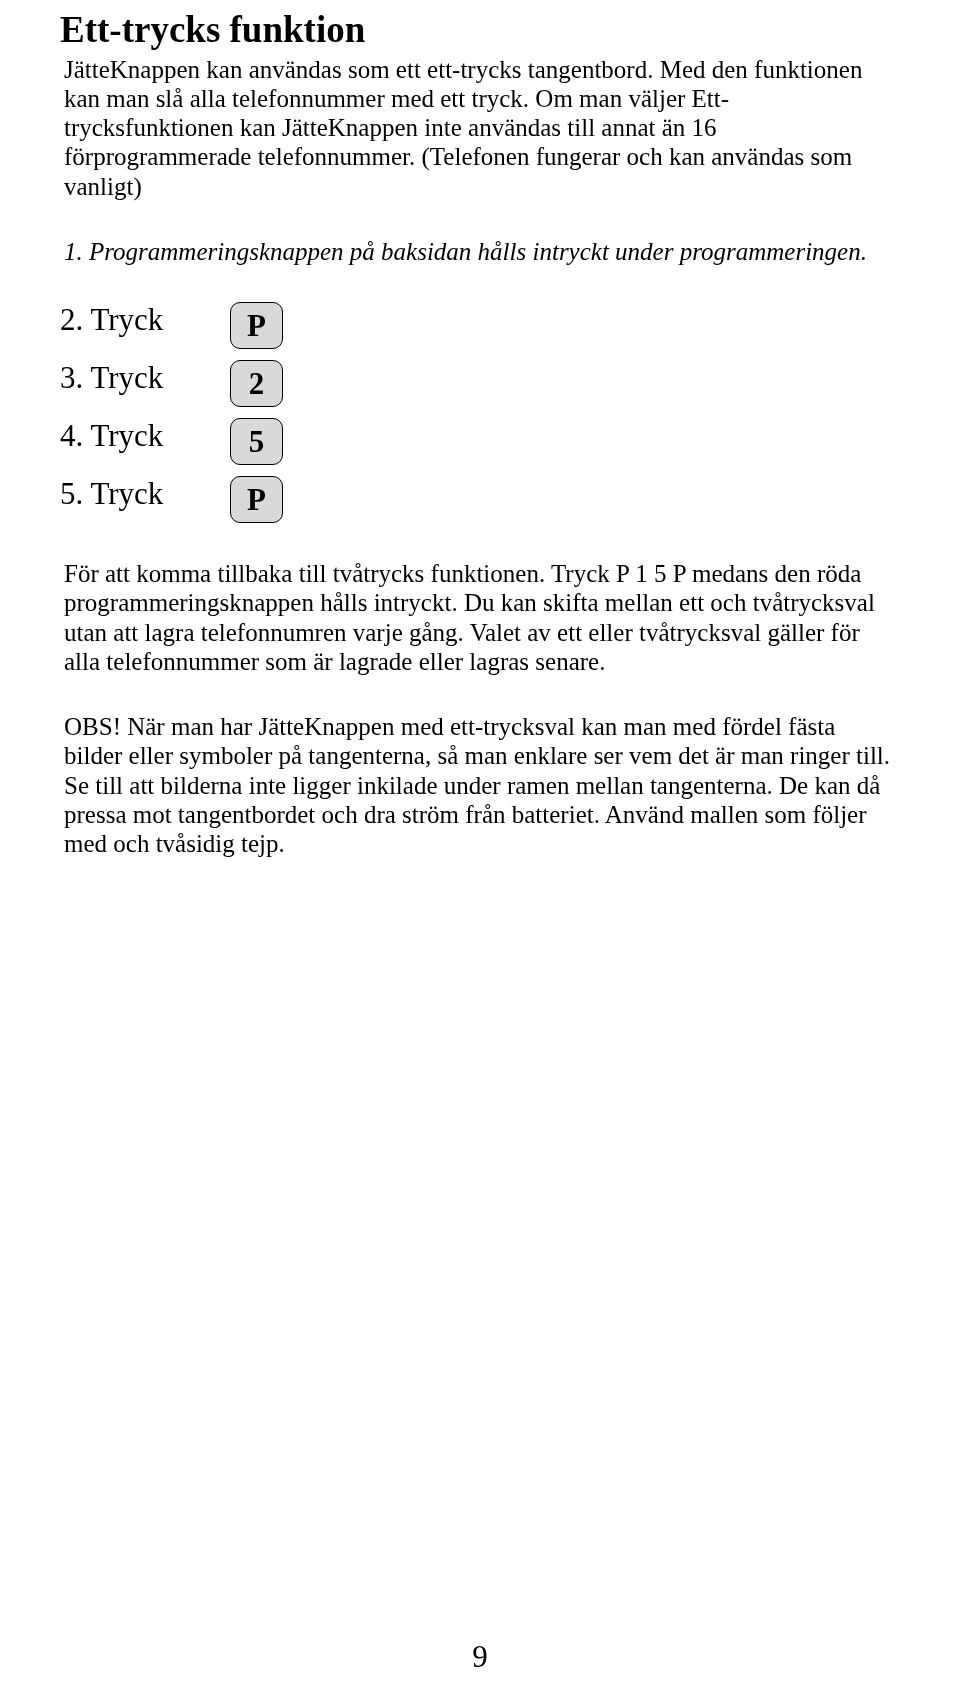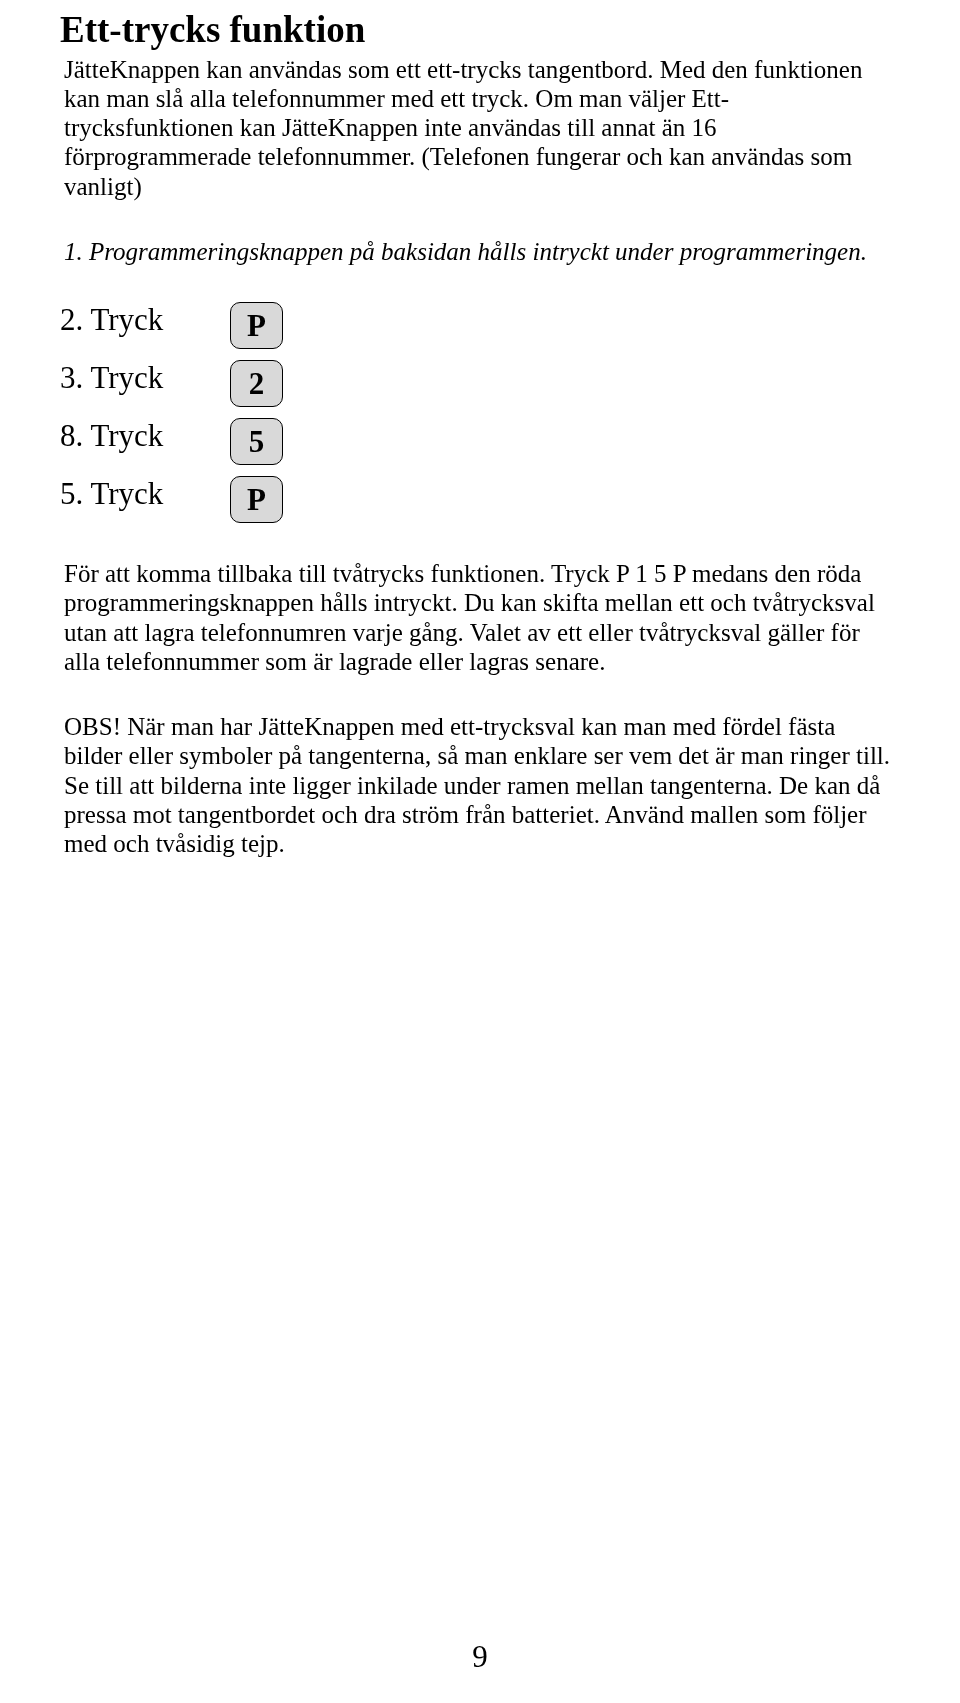--- a/index.html
+++ b/index.html
@@ -82,21 +82,21 @@
       <span class="step-text">2. Tryck</span>
       <span class="key">P</span>
     </div>
 
     <div class="step">
       <span class="step-text">3. Tryck</span>
       <span class="key">2</span>
     </div>
 
     <div class="step">
-      <span class="step-text">8. Tryck</span>
+      <span class="step-text">4. Tryck</span>
       <span class="key">5</span>
     </div>
 
     <div class="step" style="margin-bottom:30px;">
       <span class="step-text">5. Tryck</span>
       <span class="key">P</span>
     </div>
 
   </div>
 

